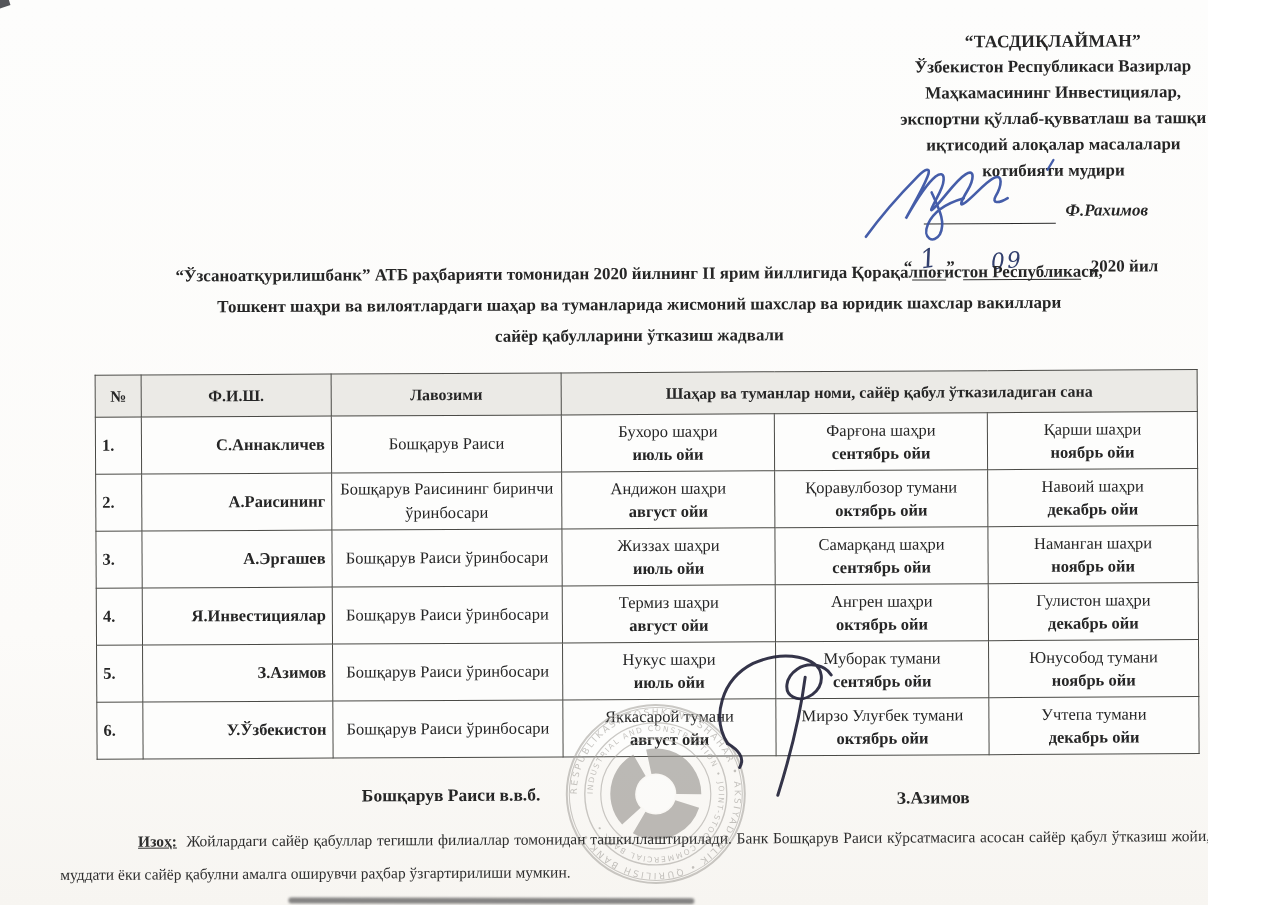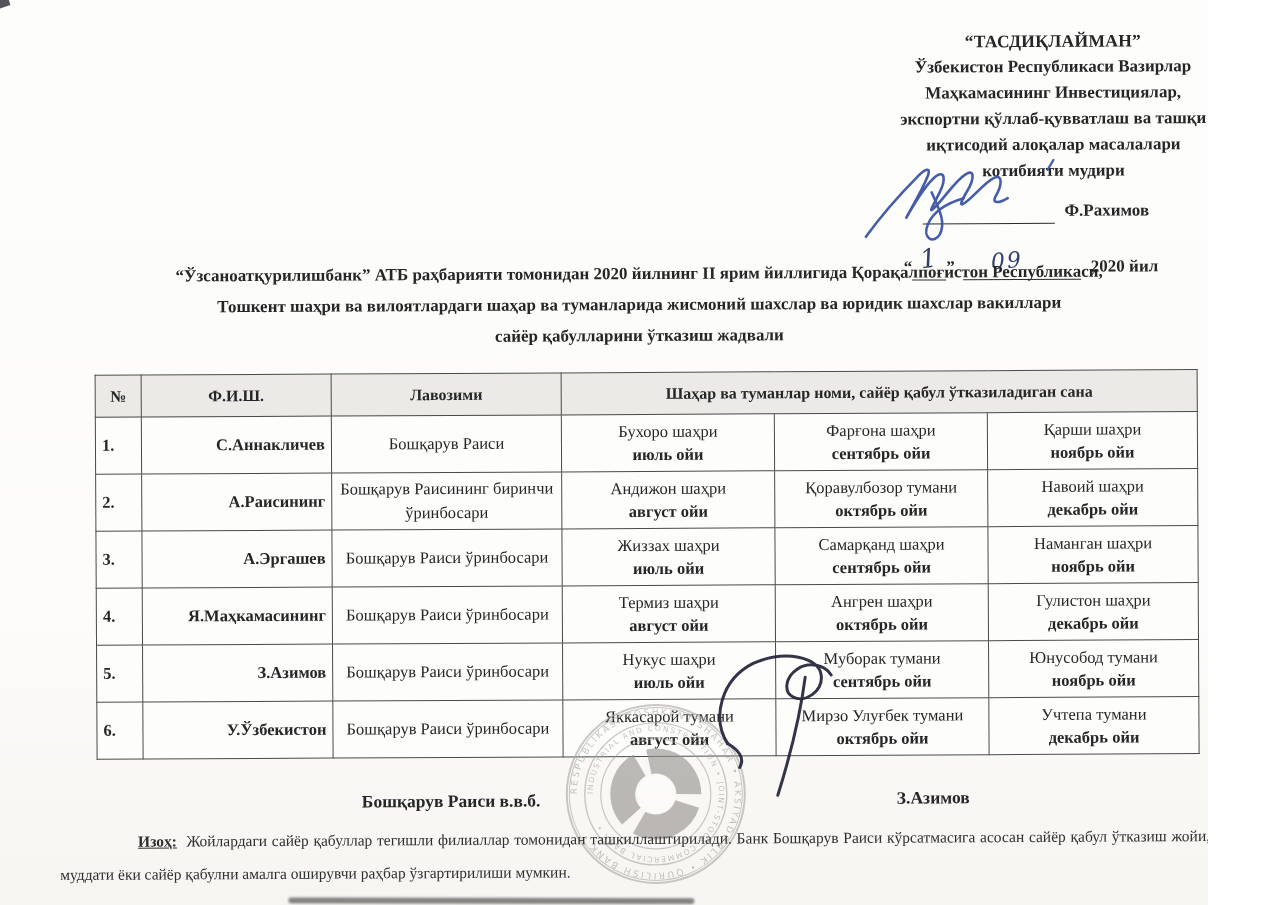--- a/index.html
+++ b/index.html
@@ -20,21 +20,21 @@
   }
   
   .approval{
     position:absolute;left:845px;top:30px;width:420px;
     text-align:center;font-weight:bold;font-size:17px;line-height:26px;
     color:#262626;
   }
   .approval-title{font-size:17.5px;letter-spacing:.3px;}
   .sig-row{position:relative;height:46px;padding-top:14px;padding-right:36px;}
   .sig-line{display:inline-block;width:132px;border-bottom:1.8px solid #2c2c2c;height:18px;vertical-align:bottom;margin-right:10px;}
-  .sig-name{font-weight:bold;font-size:17px;}
+  .sig-name{font-weight:bold;font-size:17px;font-style:italic;}
   .blue-sig{position:absolute;left:18px;top:-26px;pointer-events:none;}
   .date-row{position:relative;margin-top:10px;padding-right:46px;font-weight:bold;font-size:17px;height:30px;}
   .q{font-weight:bold;}
   .day-line{display:inline-block;position:relative;width:34px;border-bottom:1.8px solid #2c2c2c;height:18px;vertical-align:bottom;}
   .month-line{display:inline-block;position:relative;width:118px;border-bottom:1.8px solid #2c2c2c;height:18px;vertical-align:bottom;margin:0 10px 0 8px;}
   .hand{
     position:absolute;font-family:"DejaVu Serif", serif;font-style:italic;
     color:#33406e;font-weight:normal;
   }
   .hand-day{left:8px;top:-16px;font-size:26px;transform:rotate(-8deg);}
@@ -61,21 +61,21 @@
     text-align:center;
   }
   table.sched td{height:52px;background:#fdfdfc;}
   td.c-num{font-weight:bold;text-align:left;padding-left:10px;}
   td.c-name{font-weight:bold;text-align:right;padding-left:12px;}
   td.c-pos{text-align:center;line-height:24px;}
   td.c-visit{text-align:center;}
   .place{line-height:23px;}
   .month{font-weight:bold;line-height:23px;}
   
-  .sign-label{position:absolute;left:360px;top:784px;font-weight:bold;font-size:17.5px;color:#262626;margin-top:6px;}
+  .sign-label{position:absolute;left:360px;top:784px;font-weight:bold;font-size:17.5px;color:#262626;}
   .sign-name{position:absolute;left:895px;top:789px;font-weight:bold;font-size:17.5px;color:#262626;}
   .note{
     position:absolute;left:58px;top:822px;width:1150px;margin:0;
     font-size:15.5px;line-height:33px;text-align:justify;text-indent:78px;color:#2e2e2e;
   }
   .note b{font-weight:bold;text-decoration:underline;}
   .stamp{position:absolute;left:554px;top:694px;opacity:.62;pointer-events:none;}
   .dark-sig{position:absolute;left:692px;top:648px;pointer-events:none;}
   .edge-mark{position:absolute;left:0;top:0;width:14px;height:8px;background:#55565a;transform:rotate(-18deg) translate(-4px,-2px);}
   .bottom-smudge{
@@ -187,21 +187,21 @@
               <div class="month">сентябрь ойи</div>
             </td>
         <td class="c-visit">
               <div class="place">Наманган шаҳри</div>
               <div class="month">ноябрь ойи</div>
             </td>
       </tr>
 
       <tr>
         <td class="c-num">4.</td>
-        <td class="c-name">Я.Маҳкамасининг</td>
+        <td class="c-name">Я.Инвестициялар</td>
         <td class="c-pos">Бошқарув Раиси ўринбосари</td>
         <td class="c-visit">
               <div class="place">Термиз шаҳри</div>
               <div class="month">август ойи</div>
             </td>
         <td class="c-visit">
               <div class="place">Ангрен шаҳри</div>
               <div class="month">октябрь ойи</div>
             </td>
         <td class="c-visit">

